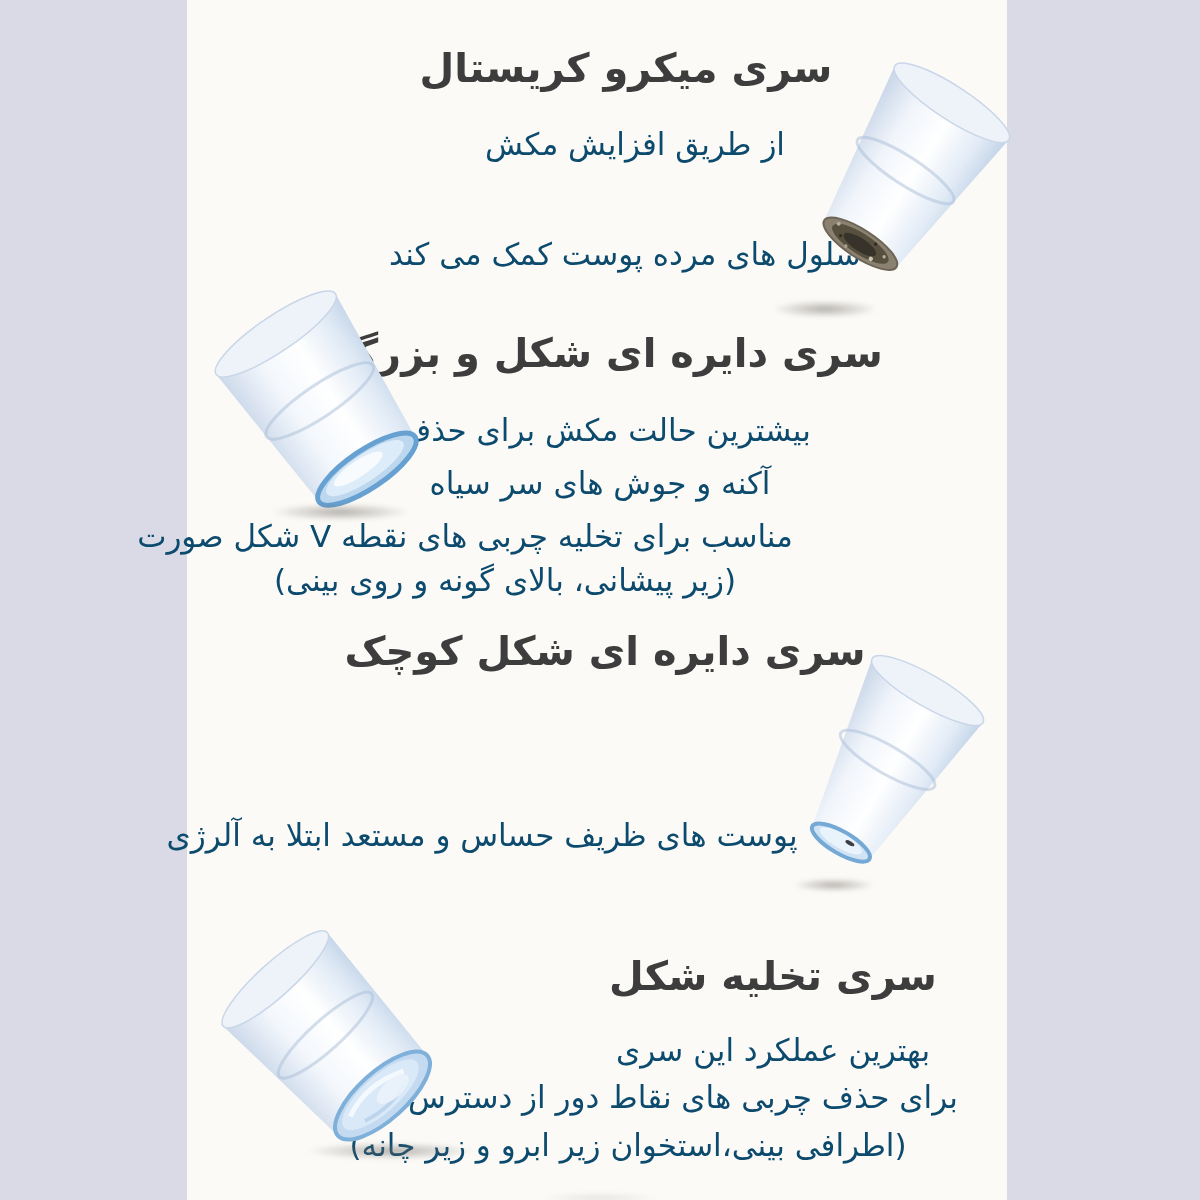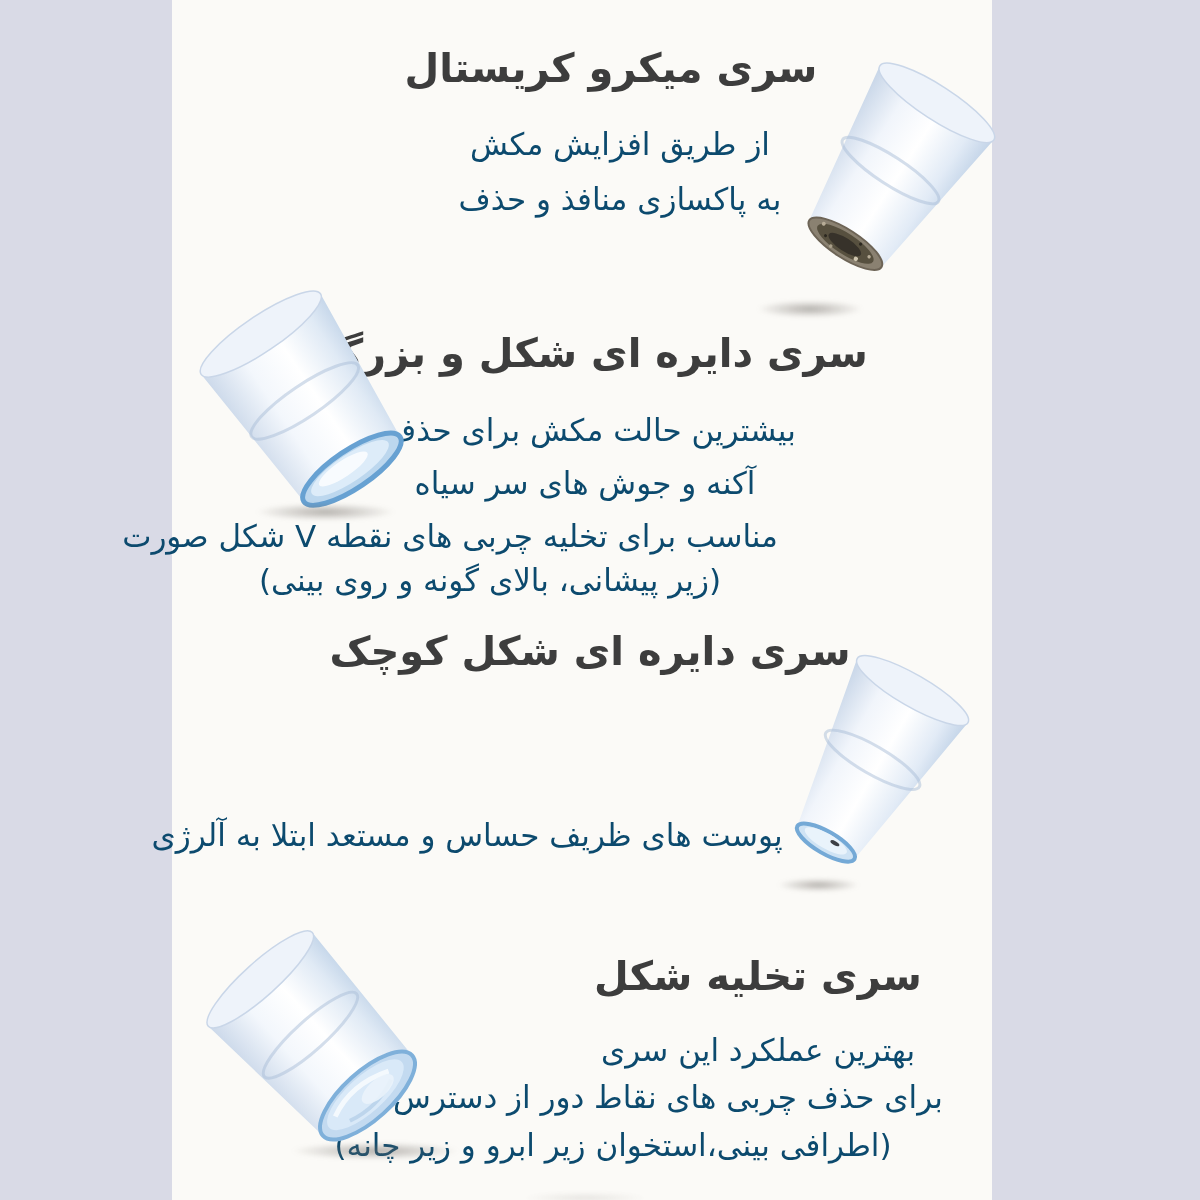--- a/index.html
+++ b/index.html
@@ -1,36 +1,36 @@
 <!DOCTYPE html>
 <html lang="fa"><head>
 <meta charset="utf-8">
 <style>
   html,body{margin:0;padding:0;background:#d9dae6;}
   .stage{position:relative;width:1012px;height:1200px;background:#d9dae6;overflow:hidden;
-         font-family:"DejaVu Sans",sans-serif;}
+         font-family:"DejaVu Sans",sans-serif;margin-left:15px;}
   .panel{position:absolute;left:172px;top:0;width:820px;height:1200px;background:#fbfaf7;}
   .title{position:absolute;transform:translateX(-50%);white-space:nowrap;direction:rtl;
          color:#3d3d3d;font-size:40px;font-weight:bold;letter-spacing:0;}
   .line{position:absolute;transform:translateX(-50%);white-space:nowrap;direction:rtl;
         color:#0c4a6e;font-size:31px;font-weight:normal;}
   .tip{position:absolute;}
   .tip svg{width:100%;height:100%;display:block;}
   .shadow{position:absolute;background:radial-gradient(ellipse at center, rgba(110,104,98,.5) 0%, rgba(110,104,98,0) 68%);
           filter:blur(2px);border-radius:50%;}
 </style>
 </head>
 <body>
 
 <div class="stage">
   <div class="panel"></div>
 
   <div class="title" style="left:611px;top:45px;">سری میکرو کریستال</div>
   <div class="line" style="left:620px;top:126px;">از طریق افزایش مکش</div>
-  <div class="line" style="left:620px;top:181px;">به پاکسازی منافذ و حذف</div>
+  <div class="line" style="left:610px;top:236px;">سلول های مرده پوست کمک می کند</div>
 
   <div class="tip" style="left:795px;top:56px;width:180px;height:235px;transform:rotate(33deg);">
     <svg viewBox="0 0 180 235">
       <defs>
         <linearGradient id="g1b" x1="0" y1="0" x2="1" y2="0">
           <stop offset="0" stop-color="#c8d6e8"></stop>
             <stop offset="0.28" stop-color="#f1f5fb"></stop>
           <stop offset="0.55" stop-color="#ffffff"></stop>
             <stop offset="0.82" stop-color="#e2ebf6"></stop>
           <stop offset="1" stop-color="#c3d4e8"></stop>

